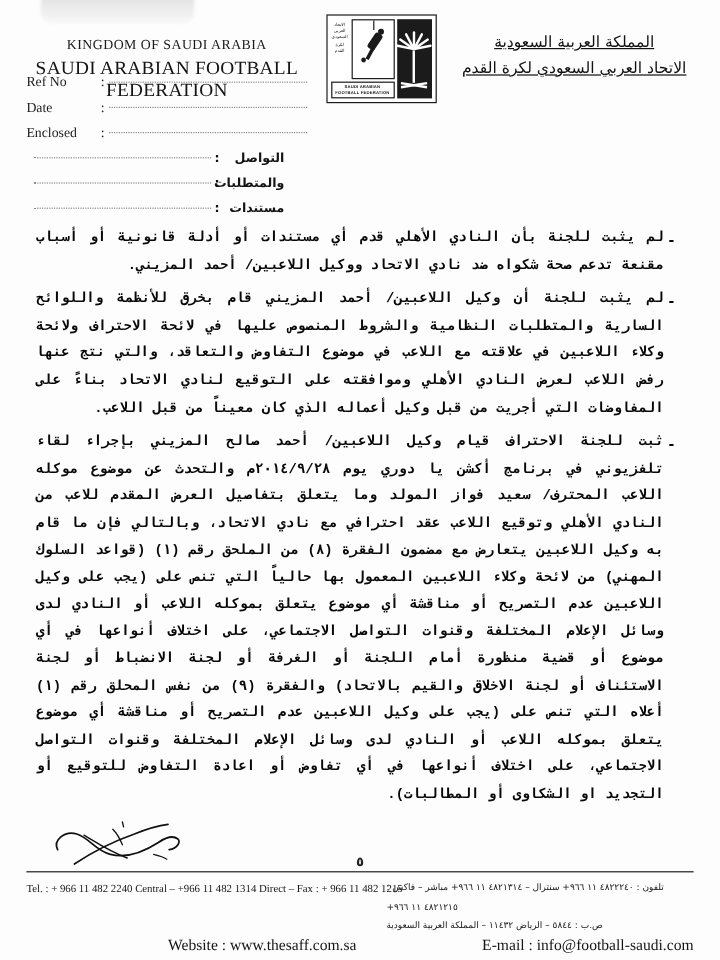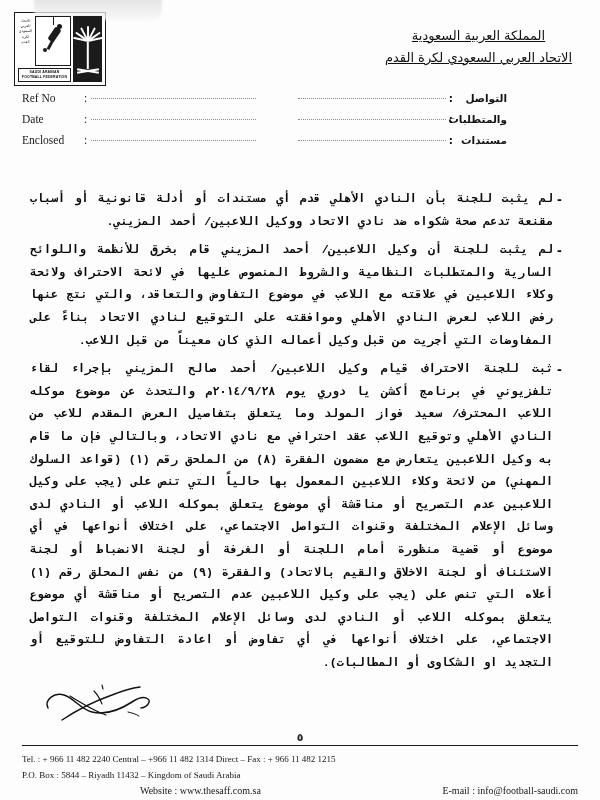--- a/index.html
+++ b/index.html
@@ -215,21 +215,22 @@
     letter-spacing: .3px;
   }
 
   
   .refblock {
     position: relative;
     height: 72px;
     padding: 4px 16px 0 22px;
     box-sizing: border-box;
     display: flex;
-    justify-content: flex-start;
+    justify-content: center;
+    flex-direction: column;
   }
   .ref-en { width: 270px; }
   .ref-row {
     display: flex;
     align-items: baseline;
     height: 21px;
     font-size: 11.5px;
     color: #1b1b1b;
   }
   .ref-label { width: 62px; white-space: nowrap; }
@@ -345,33 +346,37 @@
     text-align: left;
     font-size: 7.5px;
     line-height: 2.1;
     color: #161616;
     font-family: "DejaVu Sans", sans-serif;
   }
   .f-bottom {
     display: flex;
     justify-content: space-between;
     margin-top: 1px;
-    font-size: 10px;
+    font-size: 13px;
     color: #151515;
   }
   .f-web { margin-left: 118px; }
 </style>
 </head>
 <body>
 
 <div class="page">
 
   <div class="header">
     <div class="smudge"></div>
 
+    <div class="hdr-left">
+      <div class="l1">KINGDOM OF SAUDI ARABIA</div>
+      <div class="l2">SAUDI ARABIAN FOOTBALL FEDERATION</div>
+    </div>
 
     <div class="logo">
       <div class="logo-left">
         <div class="logo-top">
           <div class="logo-arabic-col">الاتحاد العربي السعودي لكرة القدم</div>
           <div class="logo-player">
             <div class="pl-head"></div>
             <div class="pl-body"></div>
             <div class="pl-leg"></div>
             <div class="pl-ball"></div>
@@ -471,21 +476,24 @@
       <path d="M88 30 C92 31, 96 32, 99 34" fill="none" stroke="#111" stroke-width="1" stroke-linecap="round"></path>
     </svg>
   </div>
 
   <div class="footer">
     <div class="pagenum">٥</div>
     <div class="fdivider"></div>
     <div class="frow">
       <div class="f-en">
         <div class="fl2">Tel.  : + 966 11 482 2240  Central – +966 11 482 1314  Direct – Fax : + 966 11  482 1215</div>
-        <div>P.O. Box : 5844 – Riyadh 11432 – Kingdom of  Saudi Arabia</div>
+      </div>
+      <div class="f-ar">
+        <div>تلفون : ٤٨٢٢٢٤٠ ١١ ٩٦٦+ سنترال – ٤٨٢١٣١٤ ١١ ٩٦٦+ مباشر – فاكس : ٤٨٢١٢١٥ ١١ ٩٦٦+</div>
+        <div>ص.ب : ٥٨٤٤ – الرياض ١١٤٣٢ – المملكة العربية السعودية</div>
       </div>
     </div>
     <div class="f-bottom">
       <div class="f-web">Website : www.thesaff.com.sa</div>
       <div>E-mail : info@football-saudi.com</div>
     </div>
   </div>
 
 </div>
 

